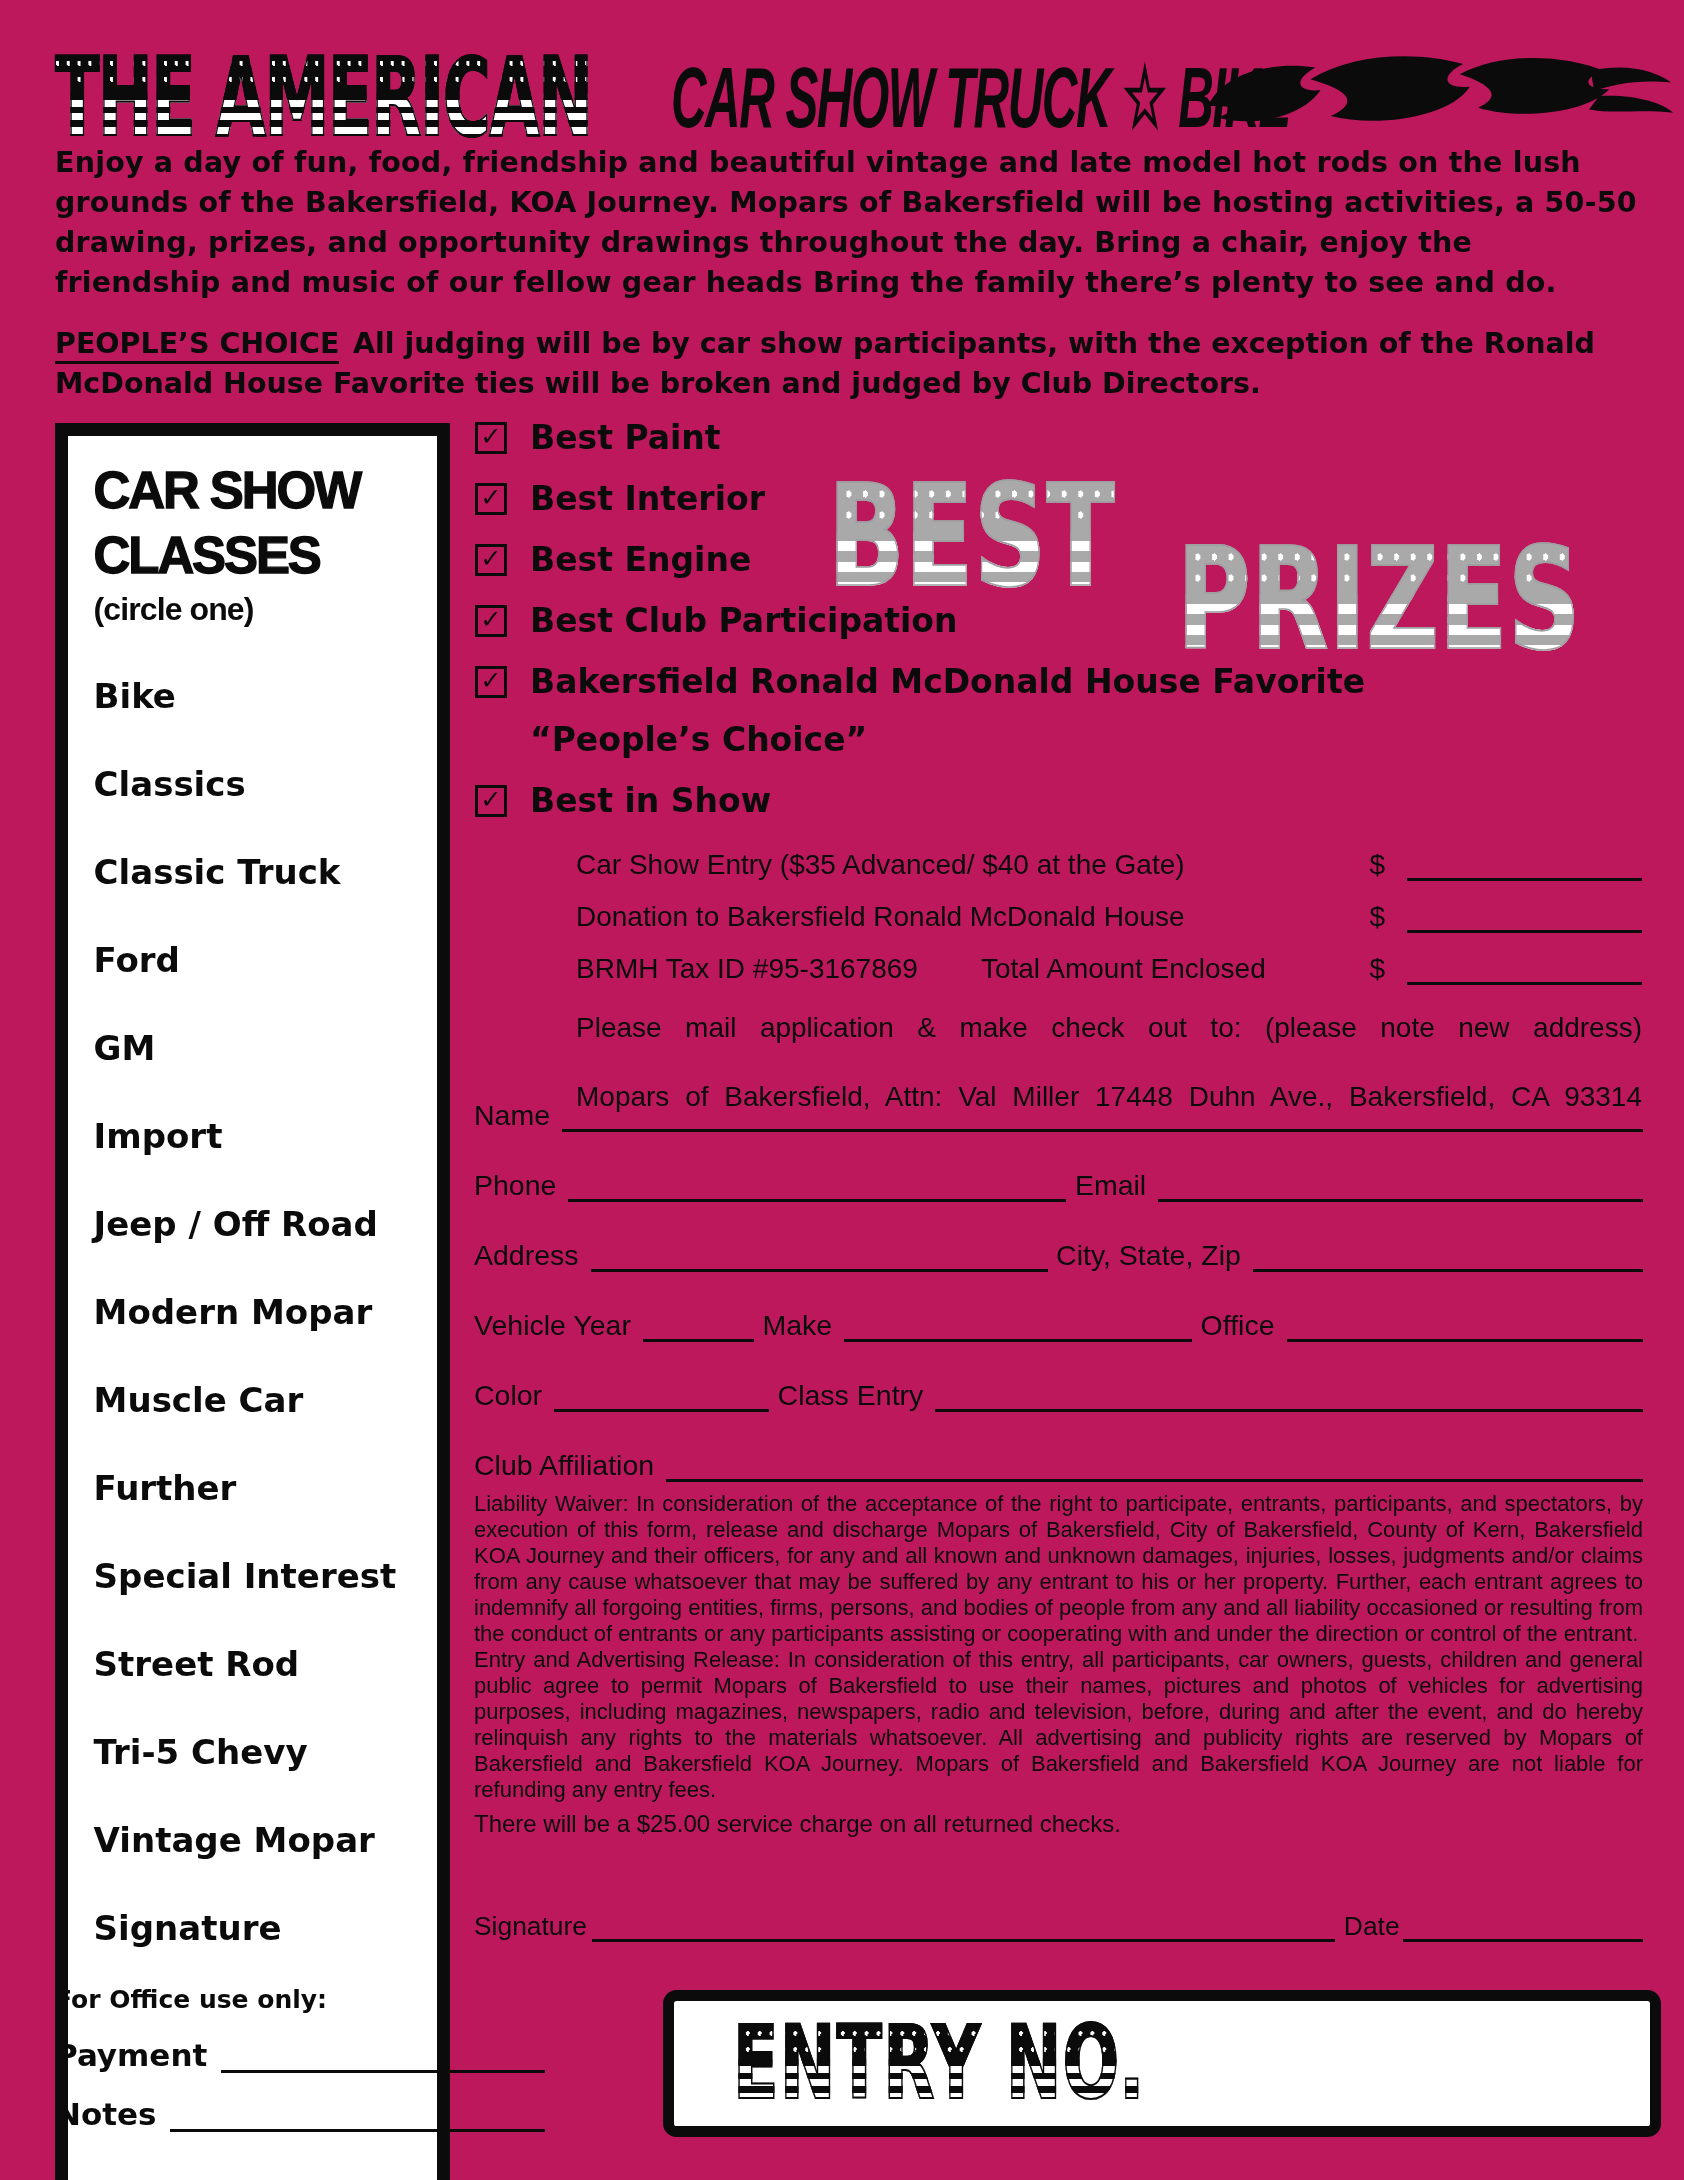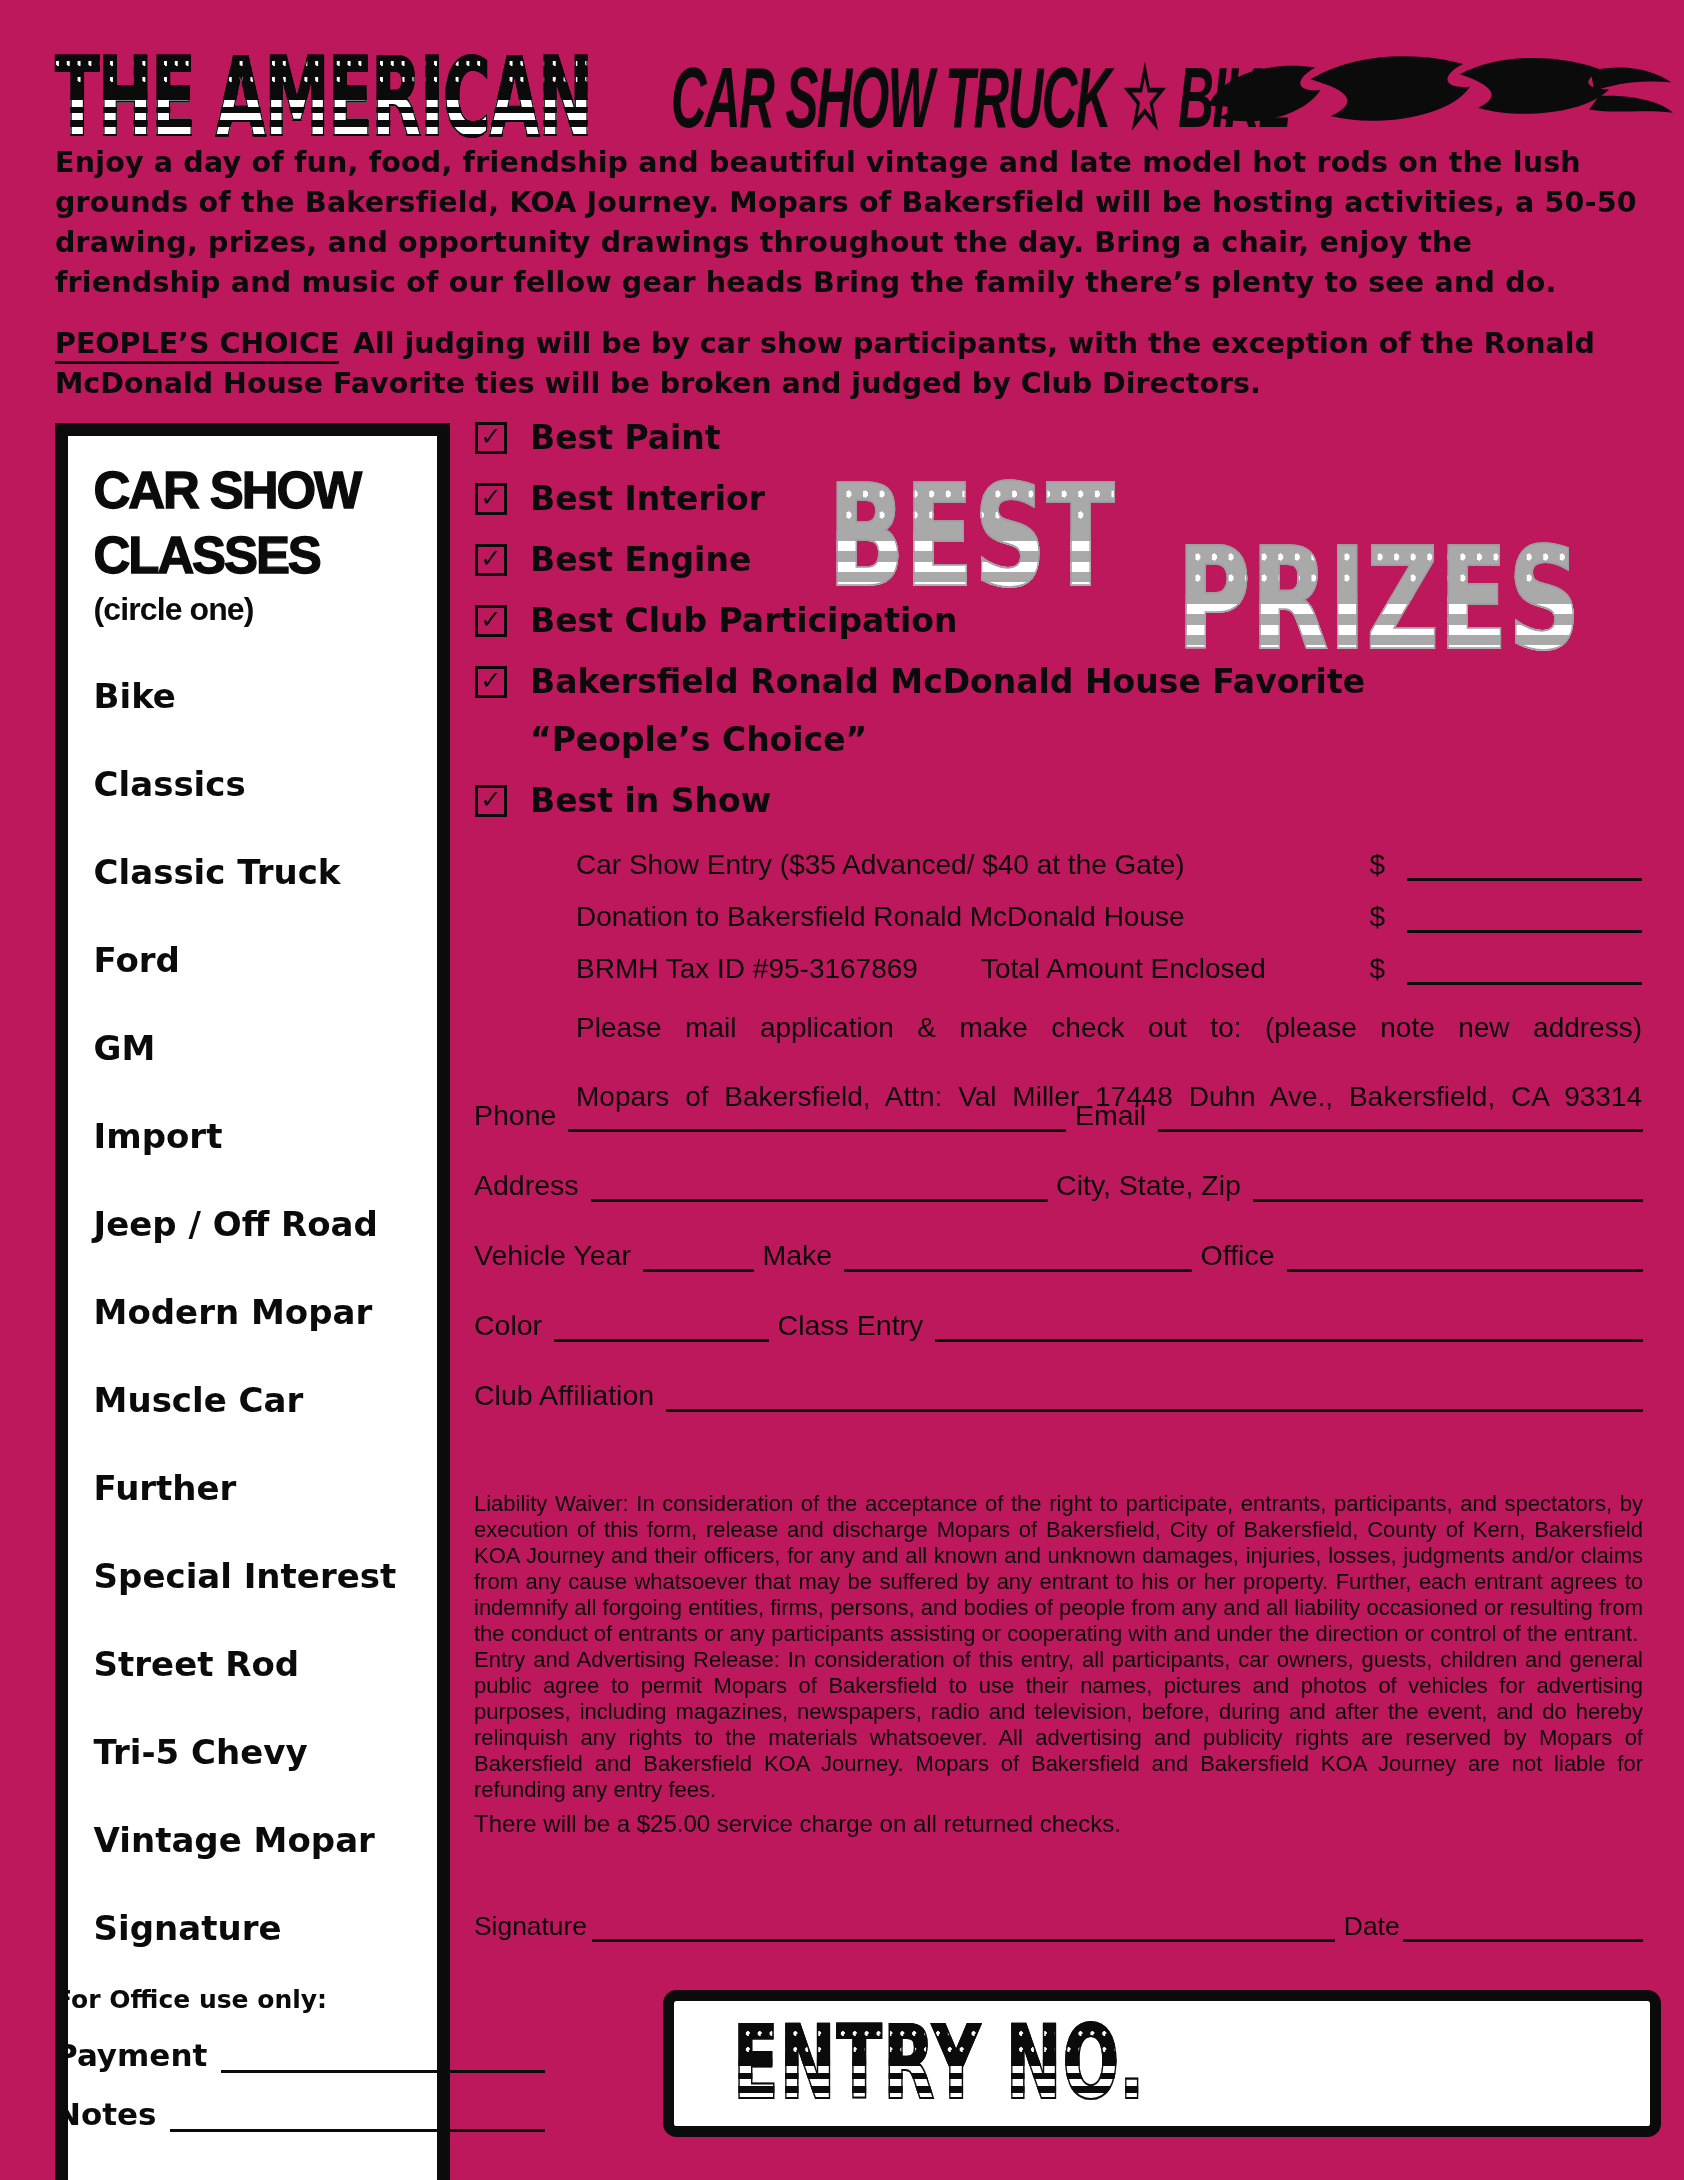--- a/index.html
+++ b/index.html
@@ -222,20 +222,24 @@
       <span class="fee-spacer"></span>
       <span class="fee-cur">$</span>
       <span class="fee-line"></span>
     </div>
     <div class="mail">Please mail application &amp; make check out to: (please note new address)</div>
     <div class="mail">Mopars of Bakersfield, Attn: Val Miller 17448 Duhn Ave., Bakersfield, CA 93314</div>
   </div>
 
   <div class="form">
     <div class="f-row">
+      <span class="f-label">Name</span>
+      <span class="f-line grow"></span>
+    </div>
+    <div class="f-row">
       <span class="f-label">Phone</span>
       <span class="f-line line-phone"></span>
       <span class="f-label mid">Email</span>
       <span class="f-line grow"></span>
     </div>
     <div class="f-row">
       <span class="f-label">Address</span>
       <span class="f-line line-address"></span>
       <span class="f-label mid">City, State, Zip</span>
       <span class="f-line grow"></span>

